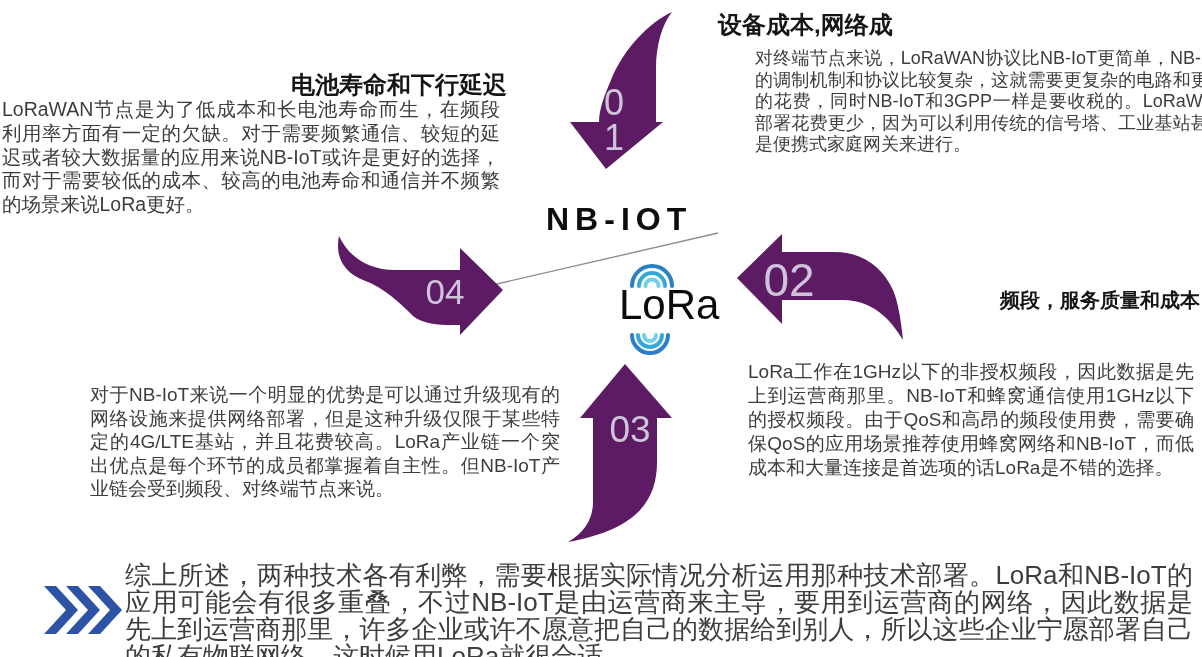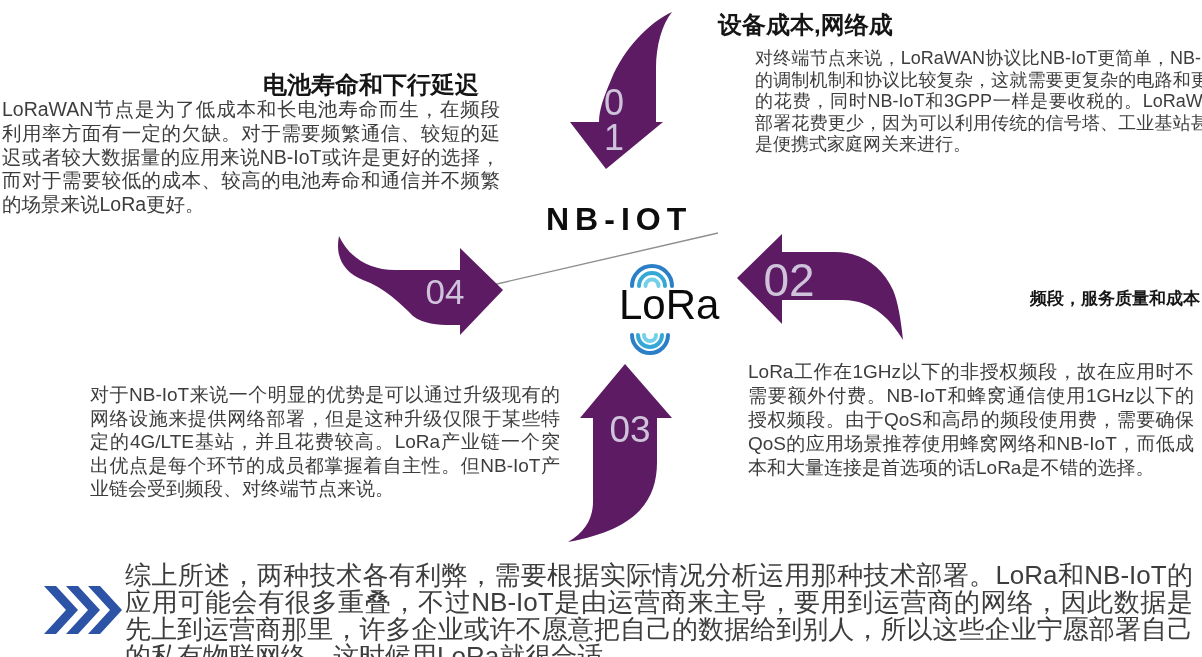--- a/index.html
+++ b/index.html
@@ -4,27 +4,27 @@
 <style>
   html,body{margin:0;padding:0;background:#ffffff;}
   .canvas{
     position:relative;width:1202px;height:657px;overflow:hidden;background:#ffffff;
     font-family:"Liberation Sans","DejaVu Sans",sans-serif;
   }
   .abs{position:absolute;}
   .sec-title{font-weight:bold;color:#151515;white-space:nowrap;}
   .sec-body{color:#3d3d3d;text-align:justify;}
   
-  .t-battery{left:0px;top:69px;width:479px;text-align:right;font-size:24px;}
+  .t-battery{left:0px;top:69px;width:479px;text-align:right;font-size:24px;padding-left:28px;}
   .b-battery{left:2px;top:98px;width:498px;font-size:19.5px;line-height:23.8px;}
   
   .t-cost{left:718px;top:9px;font-size:24px;}
   .b-cost{left:718px;top:48px;width:472px;font-size:18px;line-height:21.6px;margin-left:37px;}
   
-  .t-spectrum{left:900px;top:287px;width:300px;text-align:right;font-size:17px;}
+  .t-spectrum{left:900px;top:287px;width:300px;text-align:right;font-size:20px;}
   .b-spectrum{left:748px;top:360px;width:446px;font-size:19px;line-height:24px;}
   
   .t-coverage{left:94px;top:343px;font-size:23px;}
   .b-coverage{left:90px;top:383px;width:470px;font-size:19px;line-height:23.5px;}
   
   .summary-text{left:125px;top:562px;width:1068px;font-size:26px;line-height:27px;color:#3d3d3d;text-align:justify;}
   
   .nbiot{left:517px;top:201px;font-size:32px;font-weight:bold;color:#0d0d0d;letter-spacing:6px;white-space:nowrap;margin-left:29px;}
   .lora-text{left:619px;top:281px;font-size:42px;font-weight:normal;color:#0a0a0a;letter-spacing:0px;white-space:nowrap;}
   
@@ -37,21 +37,21 @@
 
 <div class="canvas">
 
   <div class="abs sec-title t-battery">电池寿命和下行延迟</div>
   <div class="abs sec-title t-cost">设备成本,网络成</div>
 
   <div class="abs sec-body b-battery">LoRaWAN节点是为了低成本和长电池寿命而生，在频段利用率方面有一定的欠缺。对于需要频繁通信、较短的延迟或者较大数据量的应用来说NB-IoT或许是更好的选择，而对于需要较低的成本、较高的电池寿命和通信并不频繁的场景来说LoRa更好。</div>
   <div class="abs sec-body b-cost">对终端节点来说，LoRaWAN协议比NB-IoT更简单，NB-IoT的调制机制和协议比较复杂，这就需要更复杂的电路和更多的花费，同时NB-IoT和3GPP一样是要收税的。LoRaWAN部署花费更少，因为可以利用传统的信号塔、工业基站甚至是便携式家庭网关来进行。</div>
 
   <div class="abs sec-title t-spectrum">频段，服务质量和成本</div>
-  <div class="abs sec-body b-spectrum">LoRa工作在1GHz以下的非授权频段，故在应用时不需要额外付费。NB-IoT和蜂窝通信使用1GHz以下的授权频段。由于QoS和高昂的频段使用费，需要确保QoS的应用场景推荐使用蜂窝网络和NB-IoT，而低成本和大量连接是首选项的话LoRa是不错的选择。</div>
+  <div class="abs sec-body b-spectrum">LoRa工作在1GHz以下的非授权频段，因此数据是先上到运营商那里。NB-IoT和蜂窝通信使用1GHz以下的授权频段。由于QoS和高昂的频段使用费，需要确保QoS的应用场景推荐使用蜂窝网络和NB-IoT，而低成本和大量连接是首选项的话LoRa是不错的选择。</div>
 
   <div class="abs sec-body b-coverage">对于NB-IoT来说一个明显的优势是可以通过升级现有的网络设施来提供网络部署，但是这种升级仅限于某些特定的4G/LTE基站，并且花费较高。LoRa产业链一个突出优点是每个环节的成员都掌握着自主性。但NB-IoT产业链会受到频段、对终端节点来说。</div>
 
   <div class="abs nbiot">NB-IOT</div>
 
   <svg class="abs" style="left:470px;top:228px;" width="255" height="66" viewBox="0 0 255 66">
     <line x1="5" y1="61" x2="248" y2="5" stroke="#8f8f8f" stroke-width="1.4"></line>
   </svg>
 
   <div class="abs lora-text">LoRa</div>

